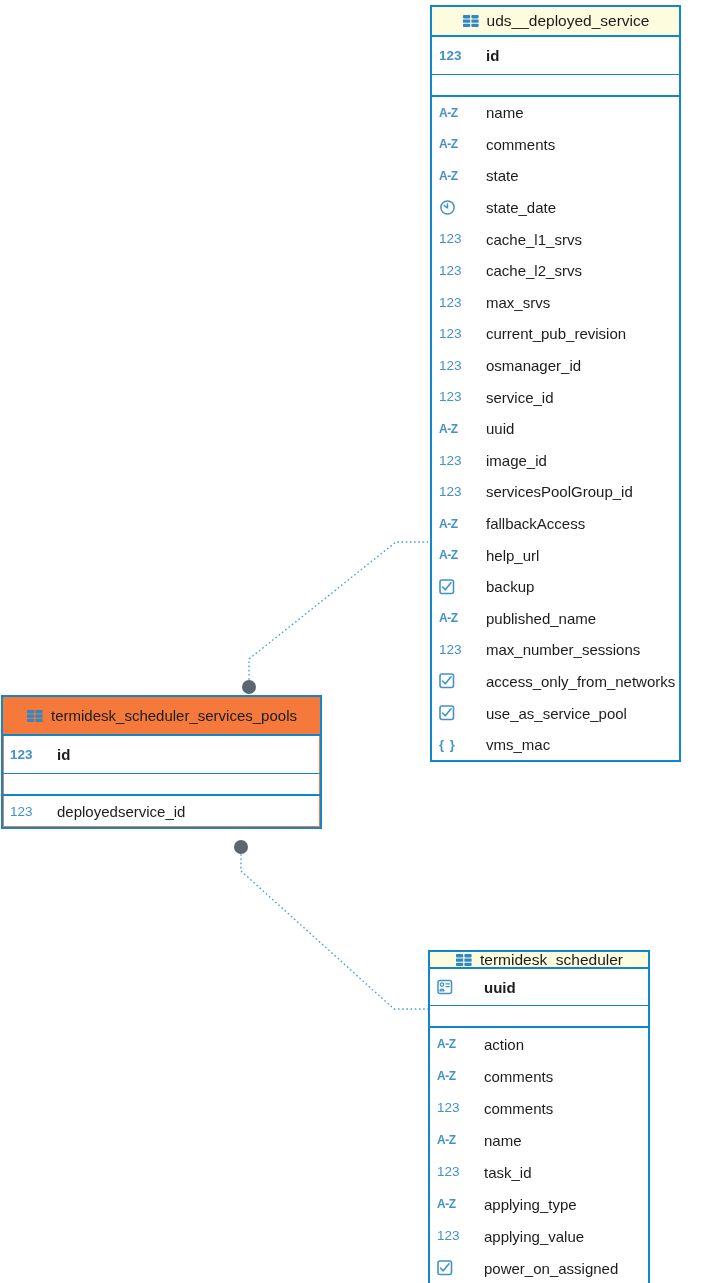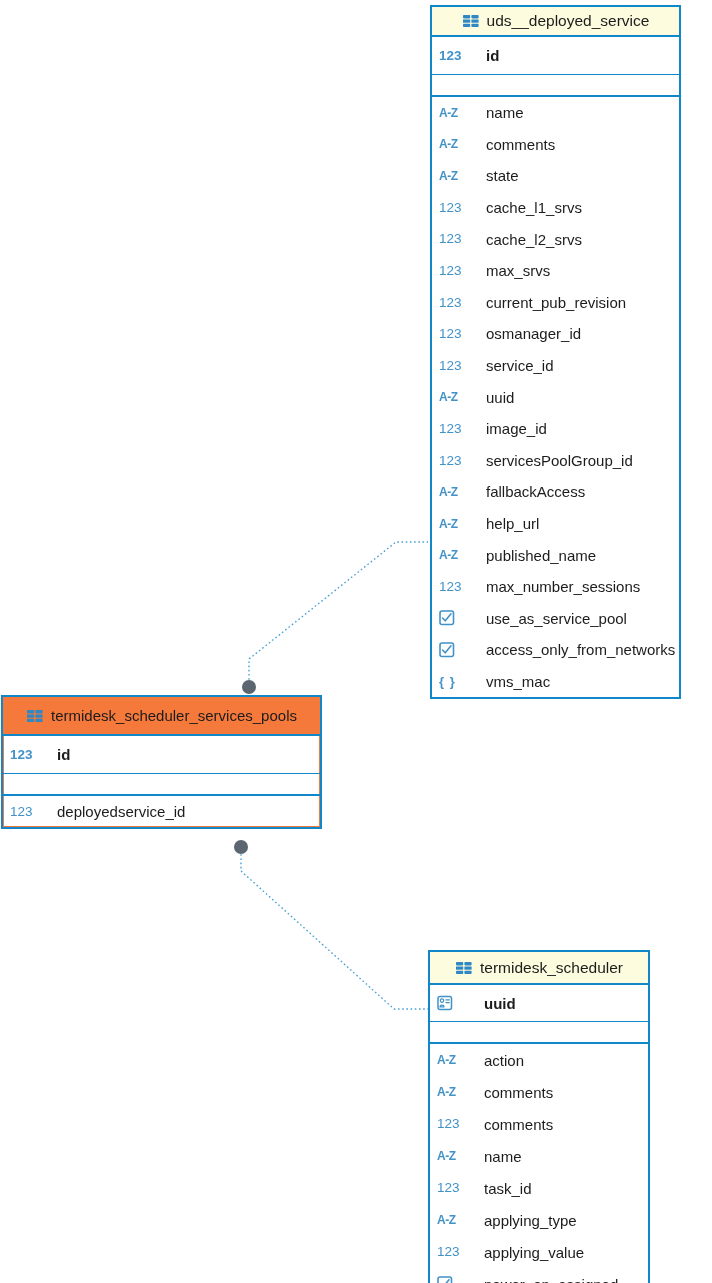--- a/index.html
+++ b/index.html
@@ -23,21 +23,21 @@
   }
   .etable.selected{box-shadow:inset 0 0 0 1px var(--orange)}
   .thead{
     display:flex;align-items:center;justify-content:center;gap:7px;
     border-bottom:2px solid var(--blue);font-size:15px;white-space:nowrap;overflow:hidden;
   }
   .thead .ttitle{font-size:15.5px}
   .uds .thead{height:30px;background:var(--cream)}
   .pools .thead{height:39px;background:var(--orange)}
   .pools .thead .ttitle{font-size:15px}
-  .sched .thead{height:33px;background:var(--cream)}
+  .sched .thead{height:17px;background:var(--cream)}
   .pksec{border-bottom:1px solid var(--blue)}
   .attrsec{border-top:2px solid var(--blue);margin-top:20px}
   .row{
     display:flex;align-items:center;gap:21px;padding:0 12px 0 7px;
     font-size:15px;white-space:nowrap;
   }
   .pksec .row{font-weight:bold}
   .uds .pksec .row{height:37px}
   .pools .pksec .row{height:37px}
   .sched .pksec .row{height:36px}
@@ -103,20 +103,29 @@
       <span>comments</span>
     </div>
     <div class="row">
       <span class="icon">
           <span class="glyph g-az">A-Z</span>
         </span>
       <span>state</span>
     </div>
     <div class="row">
       <span class="icon">
+          <svg width="17" height="17" viewBox="0 0 17 17">
+            <circle cx="8.5" cy="8.5" r="6.6" fill="none" stroke="#4292c8" stroke-width="1.5"></circle>
+            <path d="M8.5 8.9 L8.5 4.6 M8.5 8.9 L5.2 6.6" fill="none" stroke="#4292c8" stroke-width="1.4" stroke-linecap="round"></path>
+          </svg>
+        </span>
+      <span>state_date</span>
+    </div>
+    <div class="row">
+      <span class="icon">
           <span class="glyph g-int">123</span>
         </span>
       <span>cache_l1_srvs</span>
     </div>
     <div class="row">
       <span class="icon">
           <span class="glyph g-int">123</span>
         </span>
       <span>cache_l2_srvs</span>
     </div>
@@ -166,50 +175,59 @@
       <span class="icon">
           <span class="glyph g-az">A-Z</span>
         </span>
       <span>fallbackAccess</span>
     </div>
     <div class="row">
       <span class="icon">
           <span class="glyph g-az">A-Z</span>
         </span>
       <span>help_url</span>
-    </div>
-    <div class="row">
-      <span class="icon">
-          <span class="glyph g-az">A-Z</span>
-        </span>
-      <span>published_name</span>
-    </div>
-    <div class="row">
-      <span class="icon">
-          <span class="glyph g-int">123</span>
-        </span>
-      <span>max_number_sessions</span>
     </div>
     <div class="row">
       <span class="icon">
           <svg width="16" height="16" viewBox="0 0 16 16">
             <rect x="1" y="1" width="13.5" height="13.5" rx="2" fill="none" stroke="#4292c8" stroke-width="1.6"></rect>
             <path d="M3.6 8 L6.2 10.8 L12 3.8" fill="none" stroke="#4292c8" stroke-width="1.6" stroke-linecap="round" stroke-linejoin="round"></path>
           </svg>
         </span>
-      <span>use_as_service_pool</span>
+      <span>backup</span>
+    </div>
+    <div class="row">
+      <span class="icon">
+          <span class="glyph g-az">A-Z</span>
+        </span>
+      <span>published_name</span>
+    </div>
+    <div class="row">
+      <span class="icon">
+          <span class="glyph g-int">123</span>
+        </span>
+      <span>max_number_sessions</span>
     </div>
     <div class="row">
       <span class="icon">
           <svg width="16" height="16" viewBox="0 0 16 16">
             <rect x="1" y="1" width="13.5" height="13.5" rx="2" fill="none" stroke="#4292c8" stroke-width="1.6"></rect>
             <path d="M3.6 8 L6.2 10.8 L12 3.8" fill="none" stroke="#4292c8" stroke-width="1.6" stroke-linecap="round" stroke-linejoin="round"></path>
           </svg>
         </span>
       <span>access_only_from_networks</span>
+    </div>
+    <div class="row">
+      <span class="icon">
+          <svg width="16" height="16" viewBox="0 0 16 16">
+            <rect x="1" y="1" width="13.5" height="13.5" rx="2" fill="none" stroke="#4292c8" stroke-width="1.6"></rect>
+            <path d="M3.6 8 L6.2 10.8 L12 3.8" fill="none" stroke="#4292c8" stroke-width="1.6" stroke-linecap="round" stroke-linejoin="round"></path>
+          </svg>
+        </span>
+      <span>use_as_service_pool</span>
     </div>
     <div class="row">
       <span class="icon">
           <span class="glyph g-json">{ }</span>
         </span>
       <span>vms_mac</span>
     </div>
   </div>
 </div>
 

